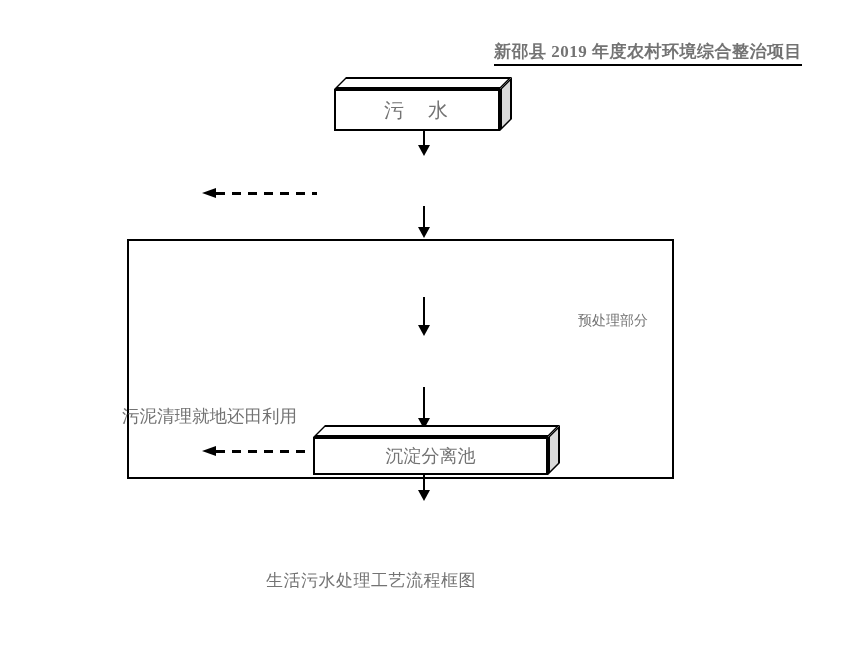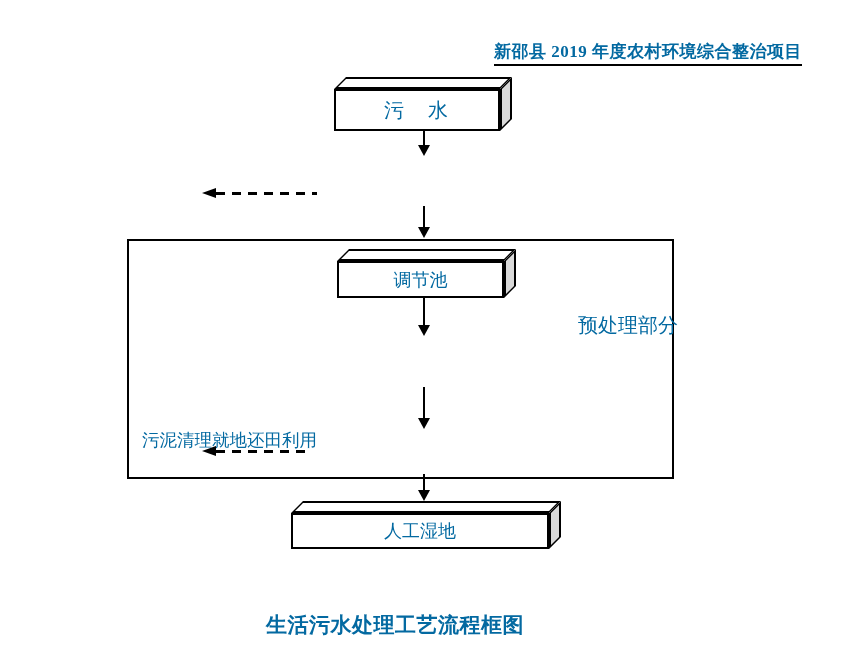--- a/index.html
+++ b/index.html
@@ -1,18 +1,18 @@
 <!DOCTYPE html>
 <html><head>
 <meta charset="utf-8">
 <style>
   html,body { margin:0; padding:0; background:#ffffff; }
   .page {
     position:relative; width:865px; height:663px; background:#ffffff;
-    font-family:"Liberation Serif","DejaVu Serif",serif; color:#0369a1;
+    font-family:"Liberation Serif","DejaVu Serif",serif; color:#737373;
     overflow:hidden;
   }
   .doc-header {
     position:absolute; top:40px; right:63px;
     font-size:17px; font-weight:bold; letter-spacing:0.5px;
     border-bottom:2px solid #000; padding-bottom:1px; white-space:nowrap;
   }
   
   .box3d { position:absolute; }
   .face-top {
@@ -48,24 +48,24 @@
     position:absolute; width:0; height:0;
     border-top:5px solid transparent; border-bottom:5px solid transparent;
     border-right:14px solid #000;
   }
   
   .group-outline {
     position:absolute; left:127px; top:239px; width:547px; height:240px;
     border:2px solid #000; box-sizing:border-box; background:transparent;
   }
   .side-label { position:absolute; font-size:18px; white-space:nowrap; }
-  .group-label { position:absolute; font-size:20px; white-space:nowrap; }
+  .group-label { position:absolute; font-size:14px; white-space:nowrap; }
   .caption {
-    position:absolute; left:266px; top:611px;
-    font-size:21px; font-weight:bold; letter-spacing:0.5px; white-space:nowrap;
+    position:absolute; left:266px; top:569px;
+    font-size:17px; font-weight:normal; letter-spacing:0.5px; white-space:nowrap;
   }
 </style>
 </head>
 <body>
 
 <div class="page">
 
   <div class="doc-header">新邵县 2019 年度农村环境综合整治项目</div>
 
   <div class="group-outline"></div>
@@ -82,46 +82,39 @@
   <div class="vline" style="left:423px; top:130px; height:16px;"></div>
   <div class="head-down" style="left:418px; top:145px;"></div>
 
 
   <div class="dash-line" style="left:216px; top:192px; width:101px;"></div>
   <div class="head-left" style="left:202px; top:188px;"></div>
 
   <div class="vline" style="left:423px; top:206px; height:22px;"></div>
   <div class="head-down" style="left:418px; top:227px;"></div>
 
-  <div class="box3d" style="left:337px; top:261px; width:167px; height:37px;">
-    <div class="face-top"></div>
-    <div class="face-right"></div>
-    <div class="face-front">
-      <span class="node-label">调节池</span>
-    </div>
-  </div>
 
   <div class="vline" style="left:423px; top:297px; height:28px;"></div>
   <div class="head-down" style="left:418px; top:325px;"></div>
 
 
   <div class="vline" style="left:423px; top:387px; height:31px;"></div>
   <div class="head-down" style="left:418px; top:418px;"></div>
 
-  <div class="side-label" style="left:142px; top:404px; font-size:17.5px;margin-top:24px;">污泥清理就地还田利用</div>
+  <div class="side-label" style="left:122px; top:404px; font-size:17.5px;">污泥清理就地还田利用</div>
   <div class="dash-line" style="left:216px; top:450px; width:96px;"></div>
   <div class="head-left" style="left:202px; top:446px;"></div>
 
+  <div class="box3d" style="left:313px; top:437px; width:235px; height:38px;">
+    <div class="face-top"></div>
+    <div class="face-right"></div>
+    <div class="face-front">
+      <span class="node-label">沉淀分离池</span>
+    </div>
+  </div>
 
   <div class="vline" style="left:423px; top:474px; height:17px;"></div>
   <div class="head-down" style="left:418px; top:490px;"></div>
 
-  <div class="box3d" style="left:291px; top:513px; width:258px; height:36px;">
-    <div class="face-top"></div>
-    <div class="face-right"></div>
-    <div class="face-front">
-      <span class="node-label">人工湿地</span>
-    </div>
-  </div>
 
   <div class="caption">生活污水处理工艺流程框图</div>
 
 </div>
 
 </body></html>

